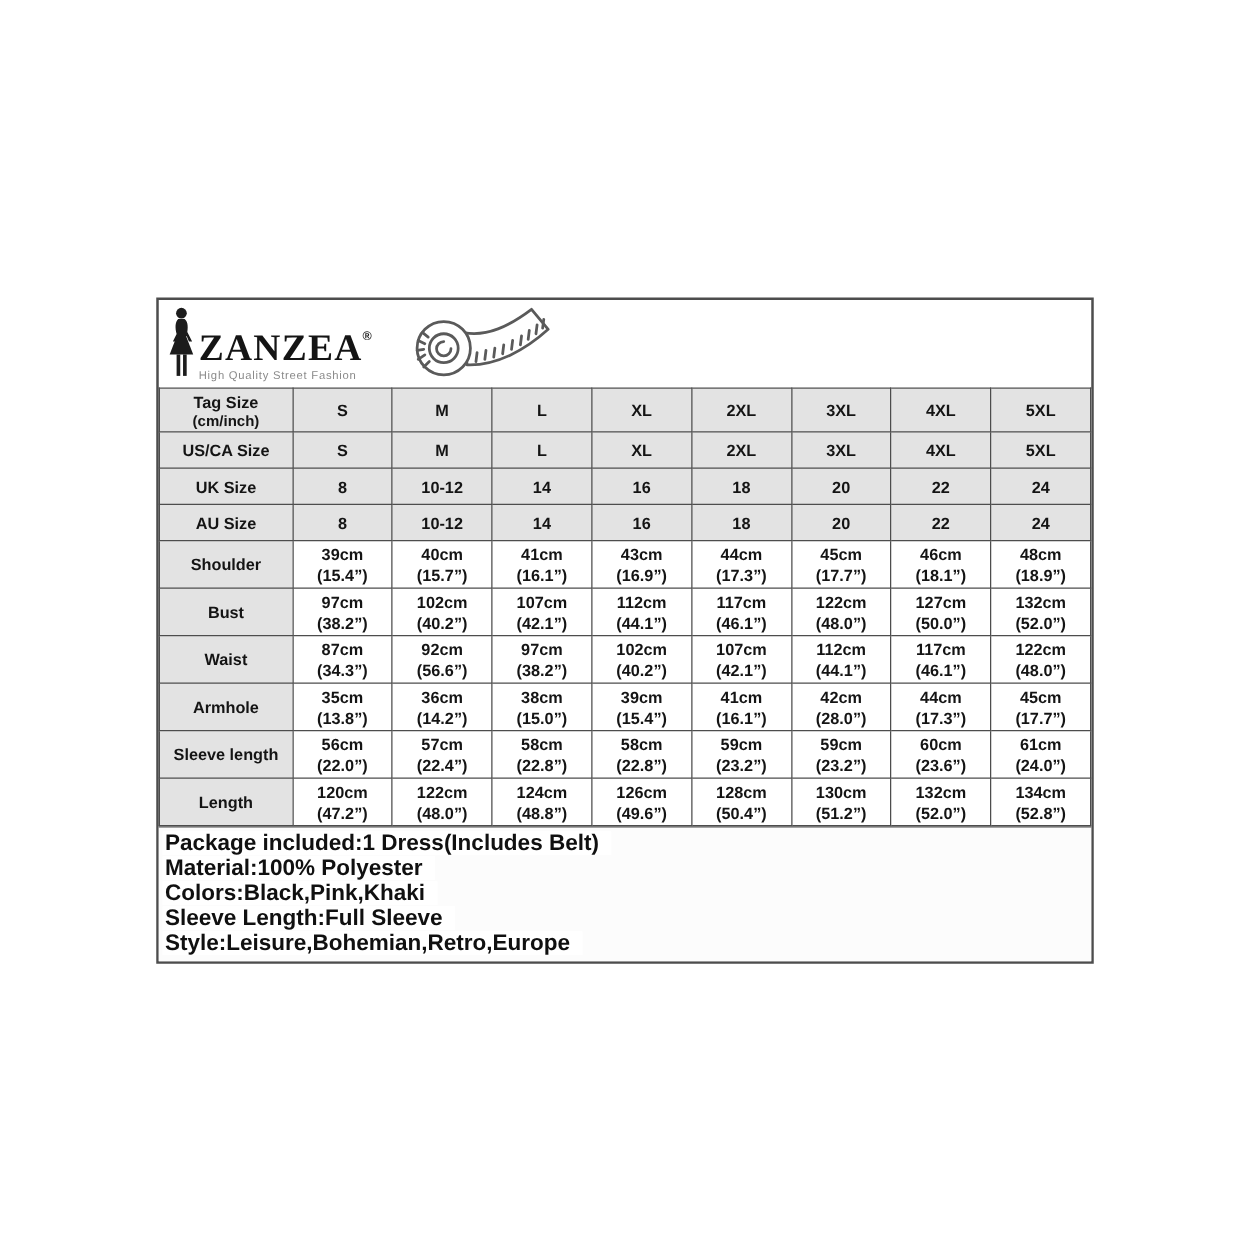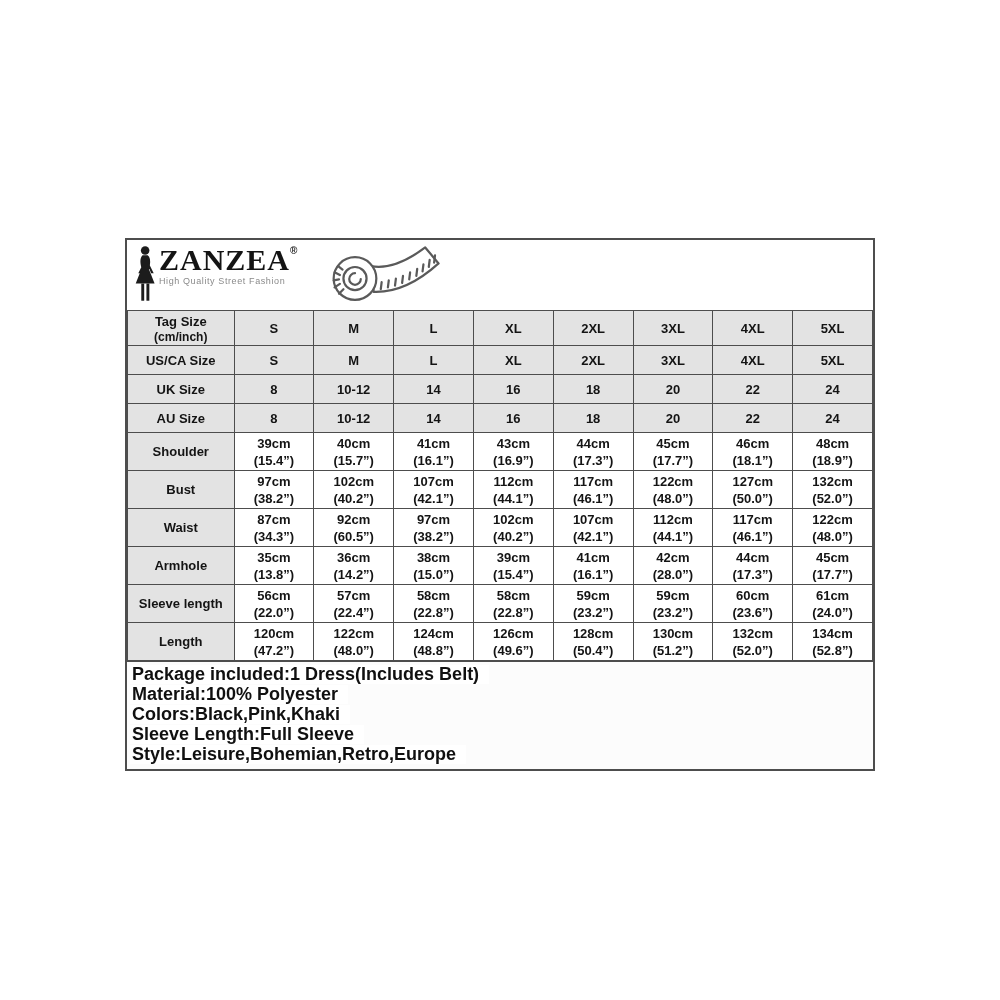--- a/index.html
+++ b/index.html
@@ -3,21 +3,21 @@
 <meta charset="utf-8">
 <style>
   html,body{margin:0;padding:0;background:#ffffff;width:1000px;height:1000px;
     font-family:"Liberation Sans", sans-serif;color:#1c1c1c;}
   #canvas{position:relative;width:1000px;height:1000px;background:#ffffff;overflow:hidden;}
   #chart-box{position:absolute;left:125px;top:238px;width:750px;background:#ffffff;
     border:2px solid #4d4d4d;box-sizing:border-box;}
 
   
   #chart-header{display:flex;align-items:center;height:70px;box-sizing:border-box;}
-  #logo-block{width:190px;display:flex;align-items:flex-start;padding-left:6px;box-sizing:border-box;}
+  #logo-block{width:190px;display:flex;align-items:flex-end;padding-left:6px;box-sizing:border-box;}
   #logo-figure{flex:0 0 26px;height:60px;}
   #logo-texts{display:flex;flex-direction:column;line-height:1;}
   #brand-row{display:flex;align-items:flex-start;}
   #brand-name{font-family:"Liberation Serif", serif;font-weight:bold;font-size:30px;
     letter-spacing:1px;color:#141414;}
   #brand-reg{font-size:10px;font-weight:bold;margin-top:1px;}
   #brand-tagline{font-size:9px;color:#8a8a8a;letter-spacing:0.6px;margin-top:2px;white-space:nowrap;}
   #notice-block{flex:1;text-align:center;font-weight:bold;font-size:14px;line-height:20px;color:#111;}
   #tape-block{width:140px;display:flex;justify-content:center;align-items:center;}
 
@@ -215,21 +215,21 @@
             </td>
           </tr>
           <tr class="measure-row">
             <th>Waist</th>
             <td>
               <div class="cell-line">87cm</div>
               <div class="cell-line">(34.3”)</div>
             </td>
             <td>
               <div class="cell-line">92cm</div>
-              <div class="cell-line">(60.5”)</div>
+              <div class="cell-line">(56.6”)</div>
             </td>
             <td>
               <div class="cell-line">97cm</div>
               <div class="cell-line">(38.2”)</div>
             </td>
             <td>
               <div class="cell-line">102cm</div>
               <div class="cell-line">(40.2”)</div>
             </td>
             <td>

